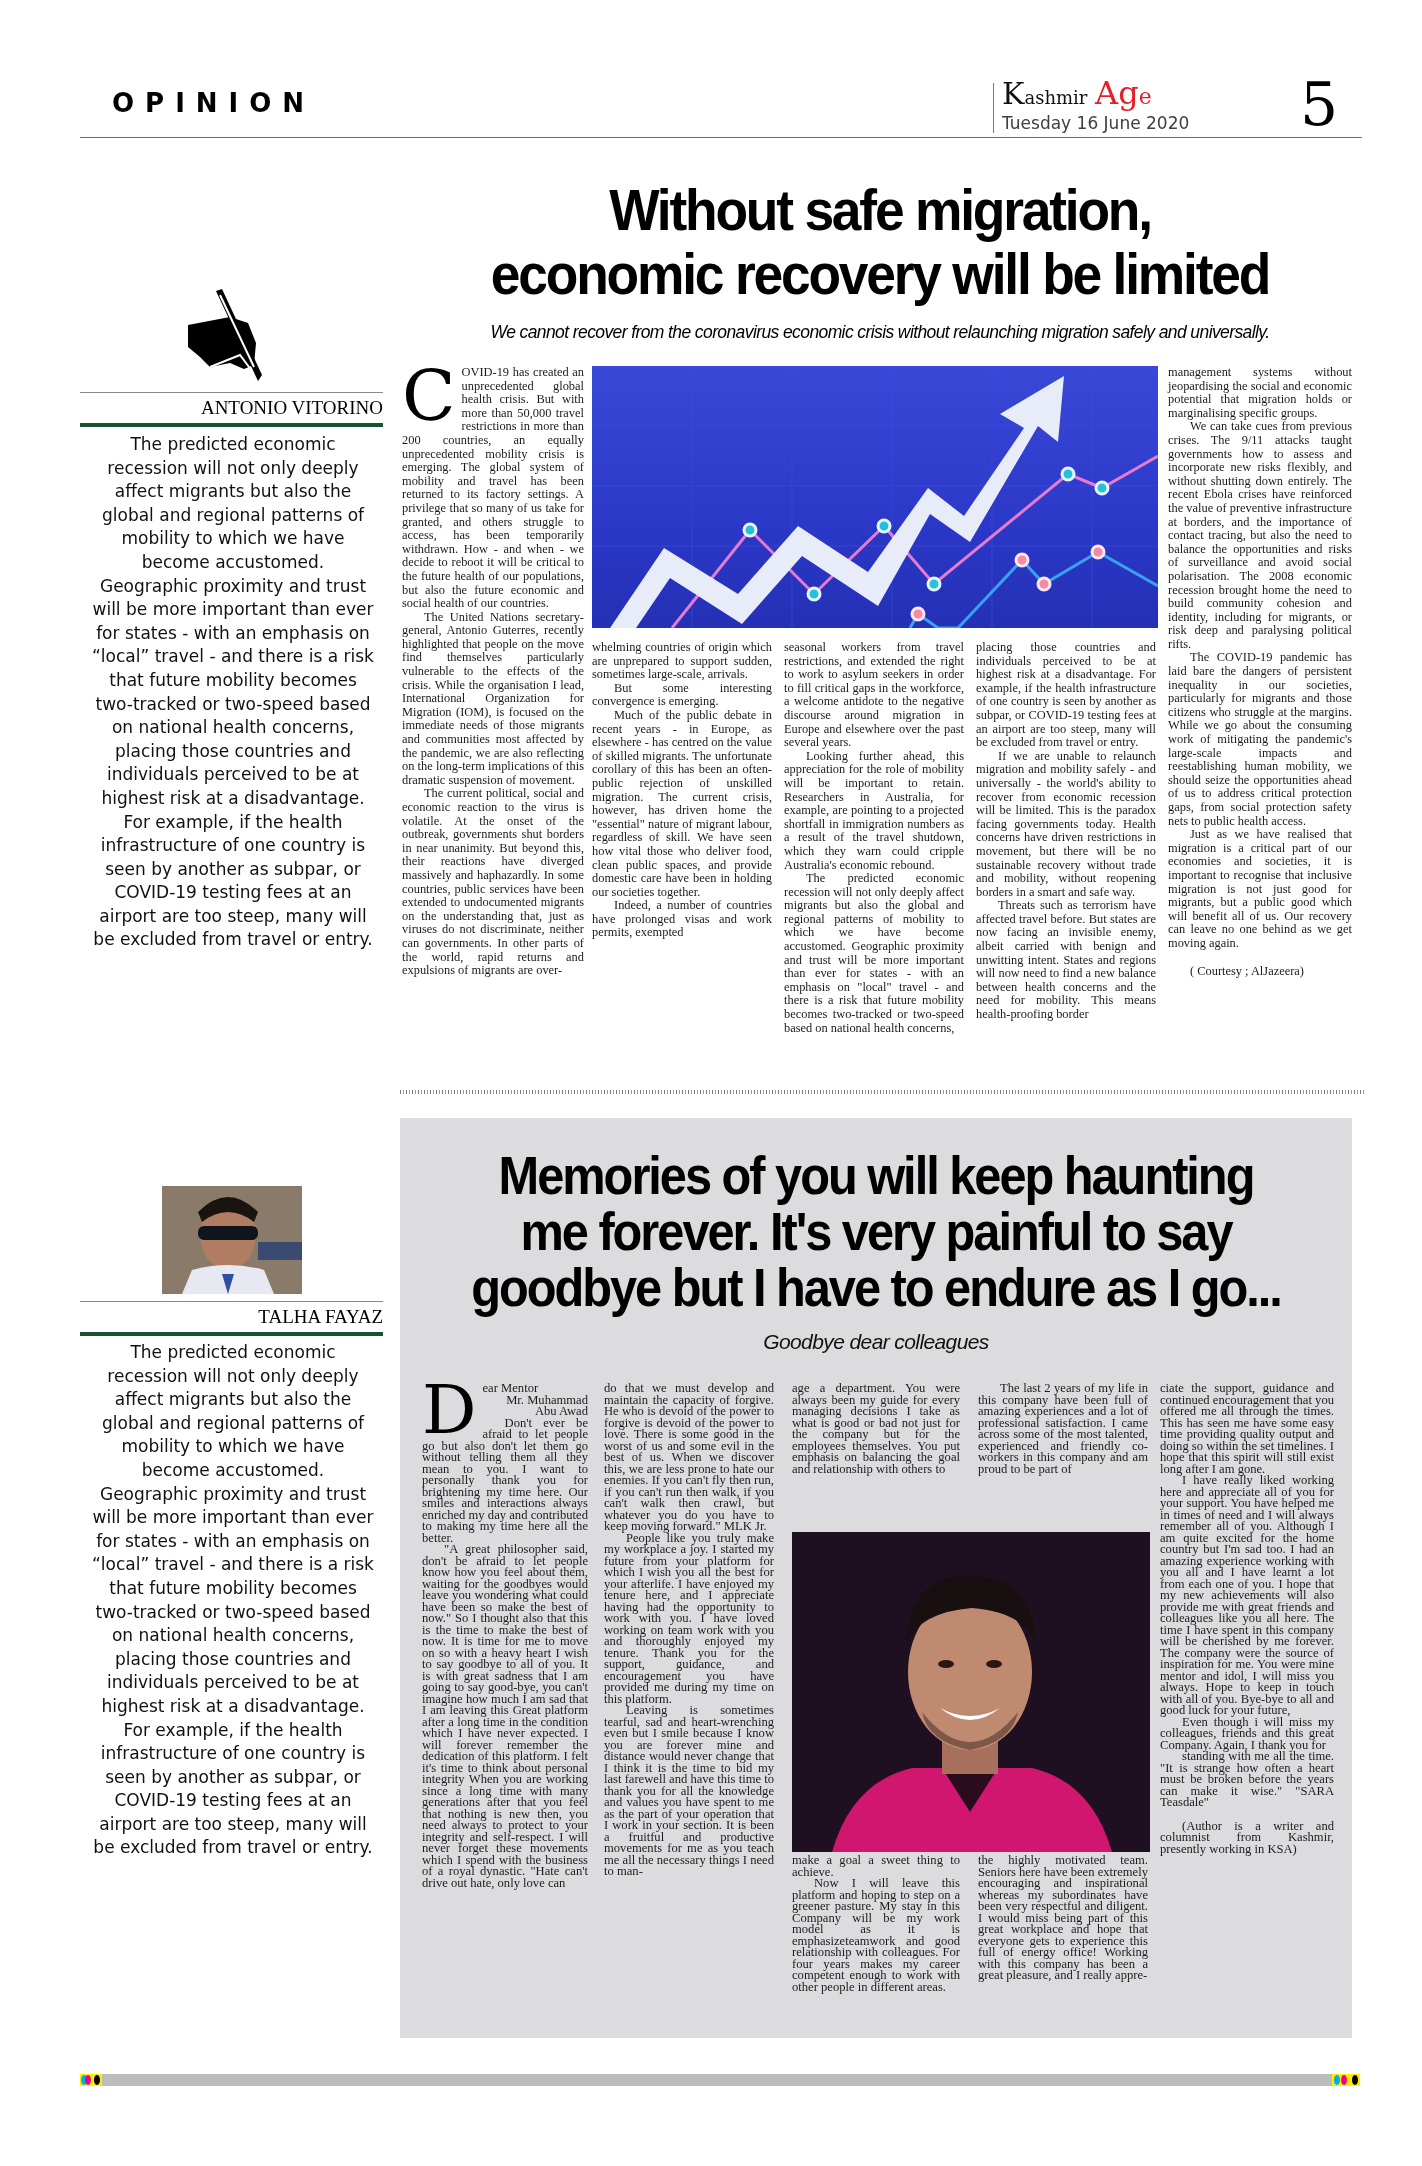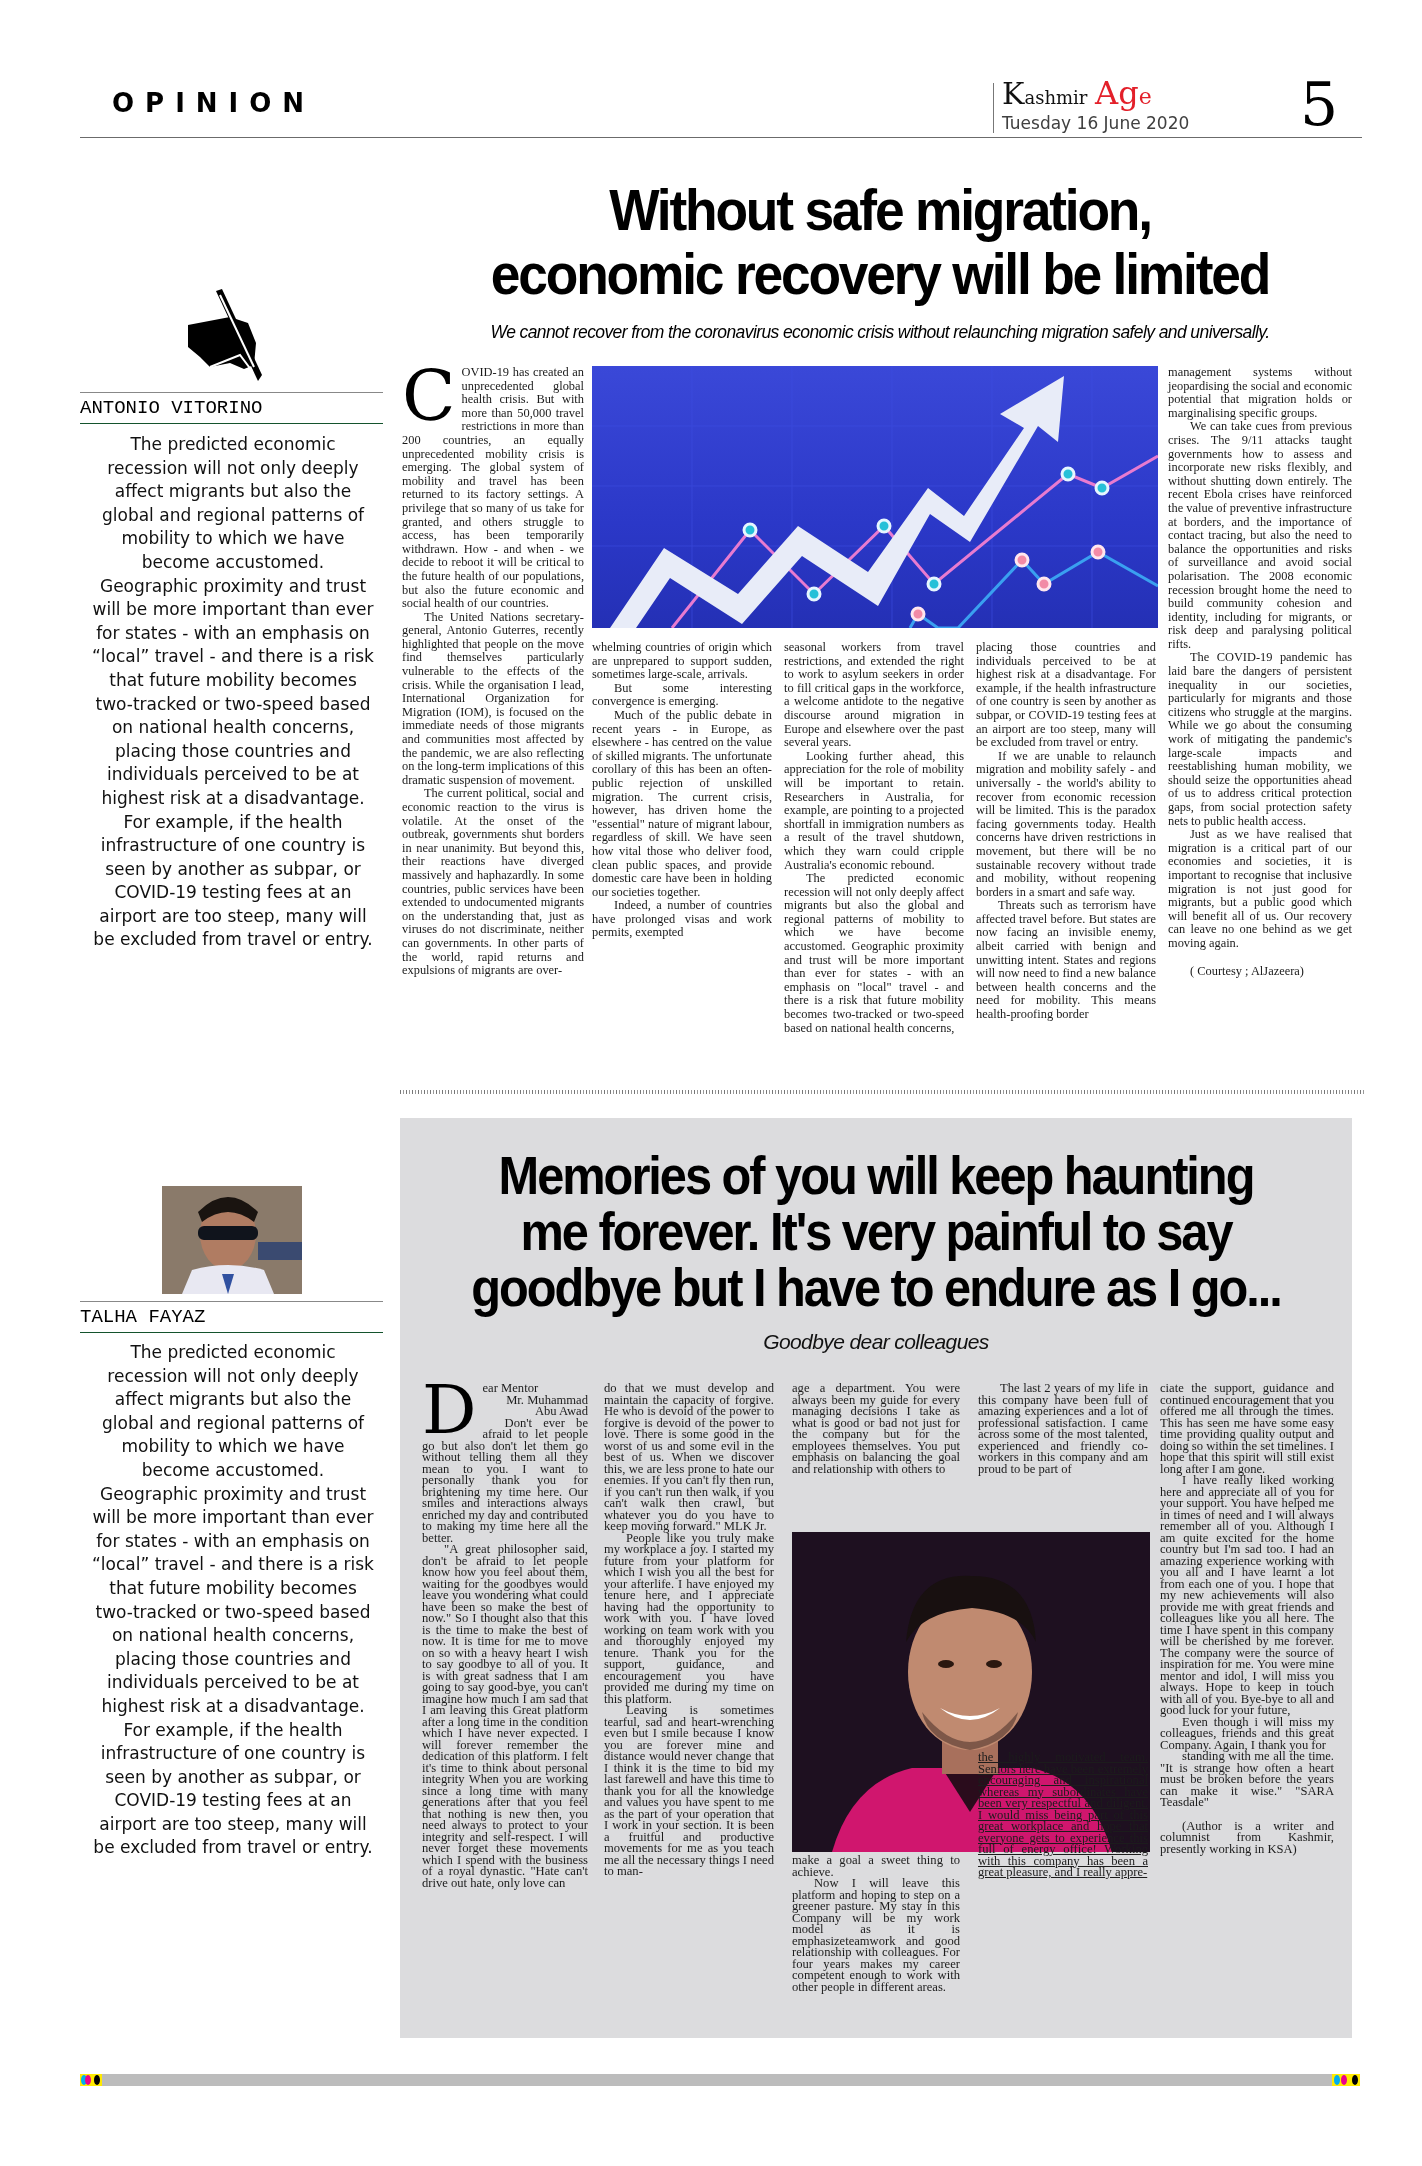--- a/index.html
+++ b/index.html
@@ -17,21 +17,21 @@
   .brand .age .e { font-size:22px; }
   .dateline { font-family:"DejaVu Sans", sans-serif; font-size:17px; color:#404040; margin-top:2px; }
   .page-number { left:1300px; top:72px; font-family:"DejaVu Serif", serif; font-size:60px; line-height:64px; color:#000; }
 
   
   .headline1 { left:400px; top:178px; width:960px; text-align:center; font-family:"Liberation Sans", sans-serif; font-weight:bold; font-size:58px; line-height:64px; letter-spacing:-2.4px; transform:scaleX(0.92); transform-origin:center top; color:#000; }
   .subhead1 { left:420px; top:322px; width:920px; text-align:center; font-family:"Liberation Sans", sans-serif; font-style:italic; font-size:17.5px; letter-spacing:-0.6px; color:#000000; }
 
   
   .pen-icon { left:170px; top:285px; width:110px; height:100px; }
-  .byline-box { left:80px; width:303px; border-top:1px solid #888; border-bottom:1px solid #14532d; text-align:left; font-family:Liberation Mono, monospace; font-size:19px; line-height:30px; color:#000; }
+  .byline-box { left:80px; width:303px; border-top:1px solid #888; border-bottom:4px solid #14532d; text-align:right; font-family:Liberation Serif, serif; font-size:19px; line-height:30px; color:#000; }
   .pullquote { left:92px; width:282px; text-align:center; font-family:"DejaVu Sans", sans-serif; font-size:17px; line-height:23.6px; color:#111; }
 
   
   .col { font-family:"Liberation Serif", serif; font-size:12.4px; line-height:13.6px; text-align:justify; hyphens:auto; color:#1a1a1a; }
   .col p { margin:0; text-indent:22px; }
   .col p.noindent { text-indent:0; }
   .dropcap { float:left; font-family:"DejaVu Serif", serif; font-size:70px; line-height:56px; margin:2px 6px 0 0; color:#000; }
 
   .hero-image { left:592px; top:366px; width:566px; height:262px; background:linear-gradient(180deg,#3a48d8 0%,#2b38c8 60%,#2430b5 100%); overflow:hidden; }
 
@@ -206,21 +206,21 @@
     <path d="M148 176 Q178 200 208 176 Q178 192 148 176 Z" fill="#ffffff"></path>
     <path d="M130 180 Q178 240 226 180 Q220 210 178 218 Q136 210 130 180 Z" fill="#3a2420" opacity="0.5"></path>
   </svg>
 </div>
 
 <div class="abs col2" style="left:792px; top:1855px; width:168px;">
   <p class="noindent">make a goal a sweet thing to achieve.</p>
   <p>Now I will leave this platform and hoping to step on a greener pasture. My stay in this Company will be my work model as it is emphasizeteamwork and good relationship with colleagues. For four years makes my career competent enough to work with other people in different areas.</p>
 </div>
 
-<div class="abs col2" style="left:978px; top:1752px; width:170px;text-decoration:underline;">
+<div class="abs col2" style="left:978px; top:1855px; width:170px;">
   <p class="noindent">the highly motivated team. Seniors here have been extremely encouraging and inspirational whereas my subordinates have been very respectful and diligent. I would miss being part of this great workplace and hope that everyone gets to experience this full of energy office! Working with this company has been a great pleasure, and I really appre-</p>
 </div>
 
 <div class="abs col2" style="left:1160px; top:1383px; width:174px;">
   <p class="noindent">ciate the support, guidance and continued encouragement that you offered me all through the times. This has seen me have some easy time providing quality output and doing so within the set timelines. I hope that this spirit will still exist long after I am gone.</p>
   <p>I have really liked working here and appreciate all of you for your support. You have helped me in times of need and I will always remember all of you. Although I am quite excited for the home country but I'm sad too. I had an amazing experience working with you all and I have learnt a lot from each one of you. I hope that my new achievements will also provide me with great friends and colleagues like you all here. The time I have spent in this company will be cherished by me forever. The company were the source of inspiration for me. You were mine mentor and idol, I will miss you always. Hope to keep in touch with all of you. Bye-bye to all and good luck for your future,</p>
   <p>Even though i will miss my colleagues, friends and this great Company. Again, I thank you for</p>
   <p>standing with me all the time. "It is strange how often a heart must be broken before the years can make it wise." "SARA Teasdale"</p>
   <p style="margin-top:12px;">(Author is a writer and columnist from Kashmir, presently working in KSA)</p>
 </div>

